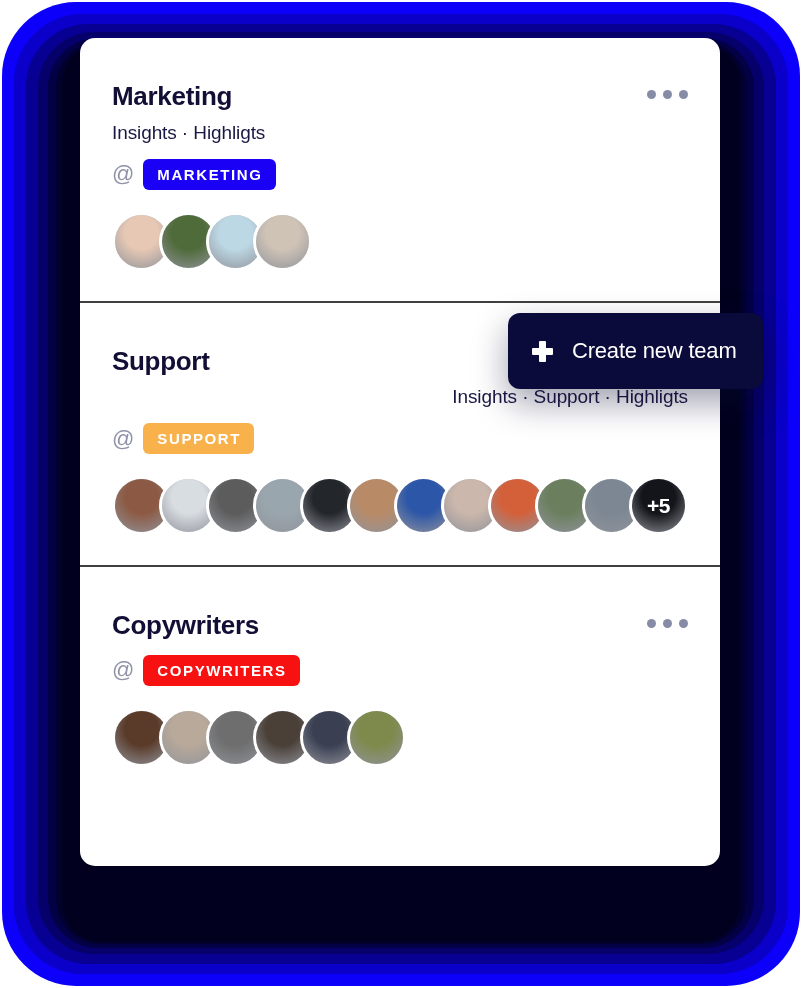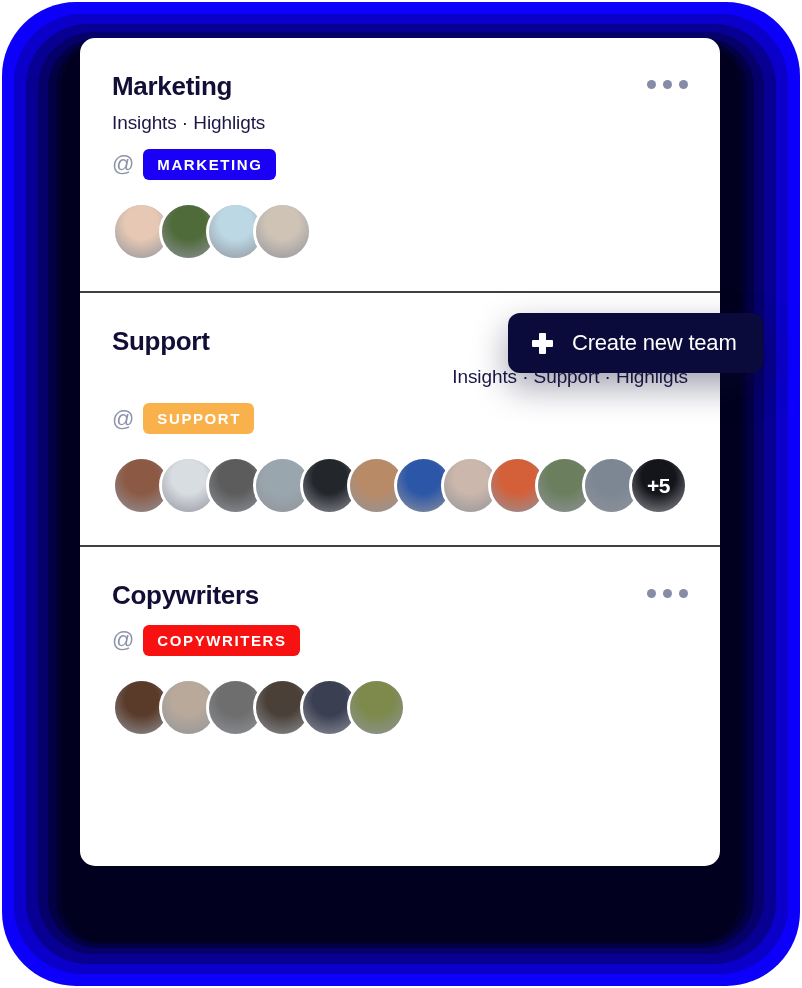--- a/index.html
+++ b/index.html
@@ -39,21 +39,21 @@
     top: 38px;
     width: 640px;
     height: 828px;
     background: #ffffff;
     border-radius: 15px;
     overflow: hidden;
   }
 
   .team-section {
     position: relative;
-    padding: 34px 32px 30px 32px;
+    padding: 44px 32px 30px 32px;
   }
   .team-section + .team-section { border-top: 2px solid #404040; text-align: right; }
 
   .team-head {
     display: flex;
     align-items: flex-start;
     justify-content: space-between;
   }
 
   .team-name {
@@ -138,21 +138,21 @@
     font-size: 21px;
     font-weight: bold;
     letter-spacing: -0.5px;
   }
 
   
   .create-btn {
     position: absolute;
     left: 508px;
     top: 313px;
-    height: 60px;
+    height: 76px;
     padding: 0 26px 0 24px;
     display: flex;
     align-items: center;
     gap: 19px;
     background: #0b0b3b;
     border-radius: 12px;
     box-shadow: 0 14px 34px rgba(10,10,50,0.38);
     cursor: pointer;
     z-index: 40;
     white-space: nowrap;

